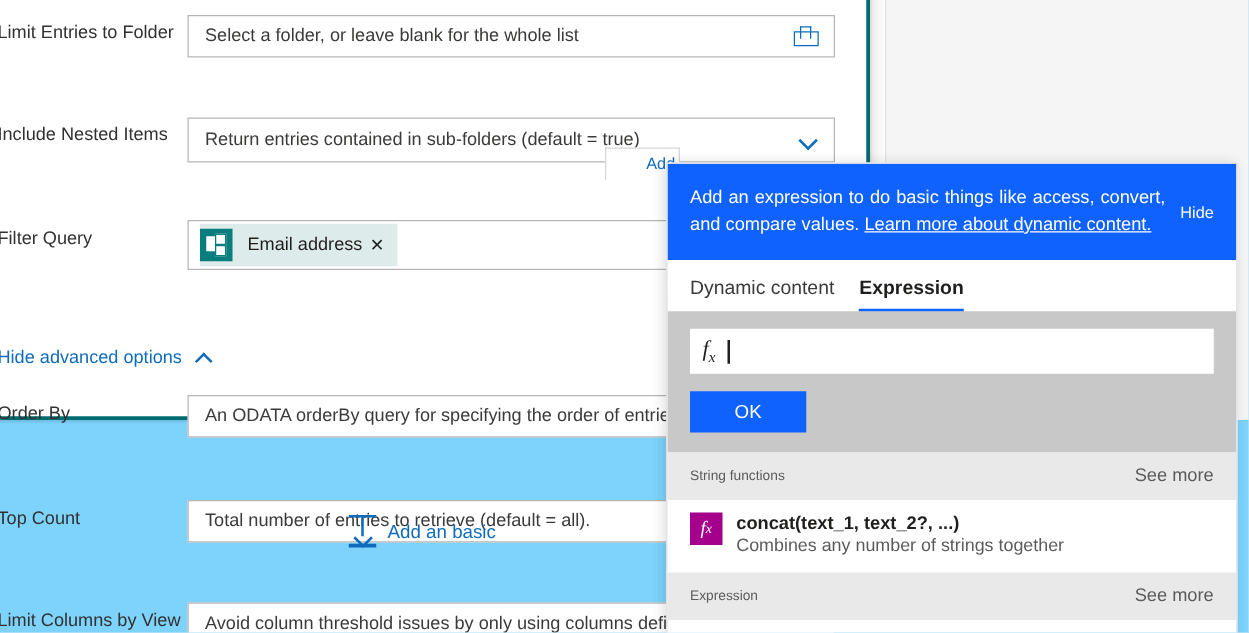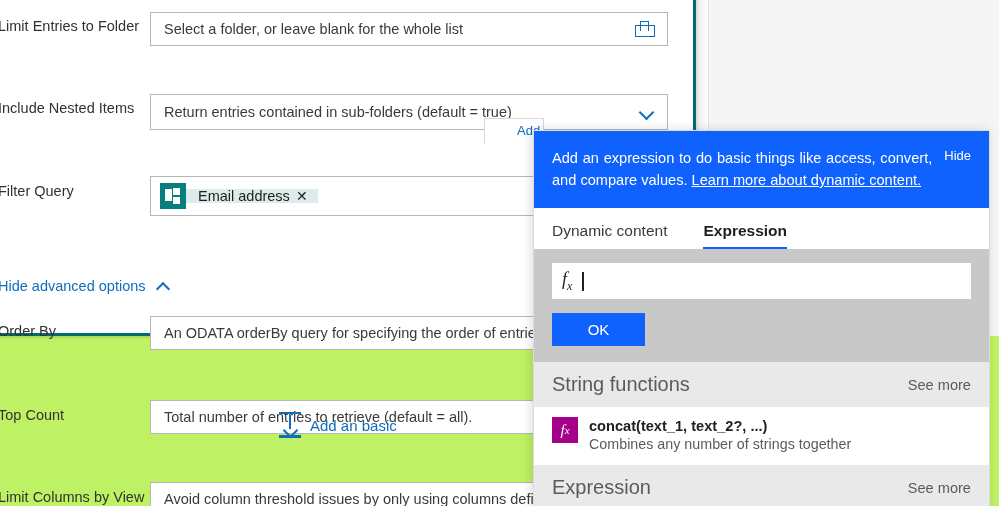--- a/index.html
+++ b/index.html
@@ -4,21 +4,21 @@
 <style>
   html,body{margin:0;padding:0;}
   body{
     width:999px;height:506px;overflow:hidden;position:relative;
     background:#f3f2f1;
     font-family:"Liberation Sans","DejaVu Sans",sans-serif;
     -webkit-font-smoothing:antialiased;
   }
 
   
-  #canvas{position:absolute;inset:0;background:#bef264;}
+  #canvas{position:absolute;inset:0;background:#7dd3fc;}
 
   
   .card{
     position:absolute;left:-10px;top:-12px;width:706px;height:348px;
     background:#ffffff;
     border-bottom:3px solid #036c70;
     box-shadow:0 1px 3px rgba(0,0,0,.18);
     box-sizing:border-box;
   }
   .card-right-edge{
@@ -60,21 +60,21 @@
   .chev{width:16px;height:16px;position:relative;}
   .chev:before{
     content:"";position:absolute;left:2px;top:3px;width:9px;height:9px;
     border-right:2.2px solid #0f6cbd;border-bottom:2.2px solid #0f6cbd;
     transform:rotate(45deg);
   }
   .chev.up:before{transform:rotate(-135deg);top:5px;}
 
   
   .chip{
-    display:flex;align-items:center;height:14px;margin-left:9px;background:#ddeceb;
+    display:flex;align-items:center;height:34px;margin-left:9px;background:#ddeceb;
   }
   .chip .chip-ico{
     width:26px;height:26px;background:#087d7d;position:relative;flex:none;
   }
   .chip .chip-ico .g1{
     position:absolute;left:5px;top:6px;width:9px;height:12px;background:#fff;
   }
   .chip .chip-ico .g2{
     position:absolute;left:12px;top:4px;width:9px;height:9px;background:#fff;
     border:1px solid #087d7d;box-sizing:border-box;
@@ -123,31 +123,31 @@
 
   
   .panel{
     position:absolute;left:533px;top:130px;width:457px;height:380px;
     background:#ffffff;border:1px solid #dcdcdc;
     box-shadow:-2px 0 10px rgba(0,0,0,.14);
     box-sizing:border-box;overflow:hidden;
   }
   .banner{
     background:#0f62fe;color:#fff;padding:16px 18px 17px 18px;
-    display:flex;align-items:flex-start;
+    display:flex;align-items:center;
   }
   .banner .btext{
     flex:1;font-size:14.6px;line-height:22px;text-align:justify;padding-right:12px;
   }
   .banner .blink{color:#fff;text-decoration:underline;}
   .banner .hide{
     font-size:13px;color:#fff;cursor:pointer;white-space:nowrap;padding-top:1px;
   }
 
-  .tabs{display:flex;gap:36px;padding:14px 18px 0 18px;background:#fff;border-radius:17px;}
+  .tabs{display:flex;gap:20px;padding:14px 18px 0 18px;background:#fff;border-radius:17px;}
   .tab{
     font-size:15.5px;color:#3b3a39;padding-bottom:9px;cursor:pointer;position:relative;
   }
   .tab.active{color:#201f1e;font-weight:bold;}
   .tab.active:after{
     content:"";position:absolute;left:0;right:0;bottom:0;height:2.5px;background:#0f62fe;
   }
 
   .expr-area{background:#c8c8c8;padding:14px 18px 16px 18px;}
   .expr-box{
@@ -163,21 +163,21 @@
   }
   .ok-btn{
     margin-top:14px;width:93px;height:33px;background:#0f62fe;color:#fff;
     border:none;font-size:15px;font-family:inherit;cursor:pointer;
   }
 
   .sect{
     display:flex;justify-content:space-between;align-items:center;
     background:#e9e9e9;padding:11px 18px 11px 18px;
   }
-  .sect .sname{font-size:20px;color:#5b5b5b;}
+  .sect .sname{font-size:11px;color:#5b5b5b;}
   .sect .smore{font-size:14.6px;color:#5b5b5b;cursor:pointer;}
 
   .fn{
     display:flex;align-items:flex-start;gap:11px;background:#fff;
     padding:10px 18px 11px 18px;cursor:pointer;
   }
   .fn-ico{
     width:26px;height:26px;background:#a4008c;color:#fff;flex:none;
     display:flex;align-items:center;justify-content:center;
     font-family:"Liberation Serif","DejaVu Serif",serif;font-style:italic;font-size:15px;

